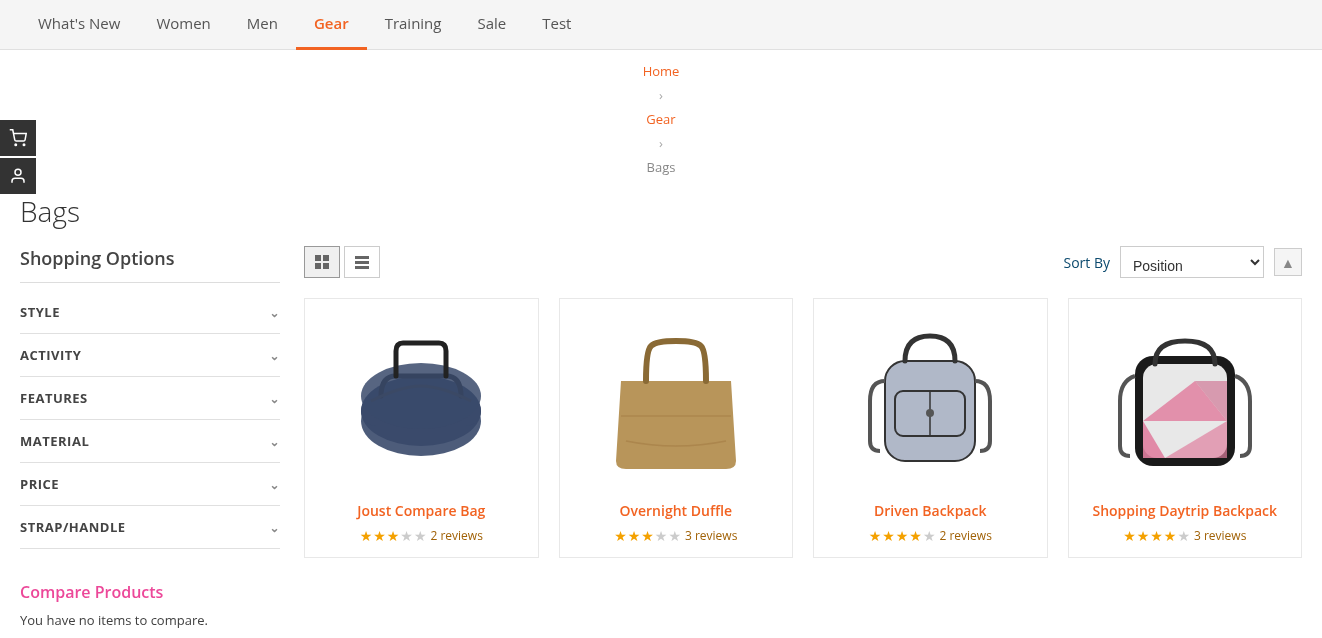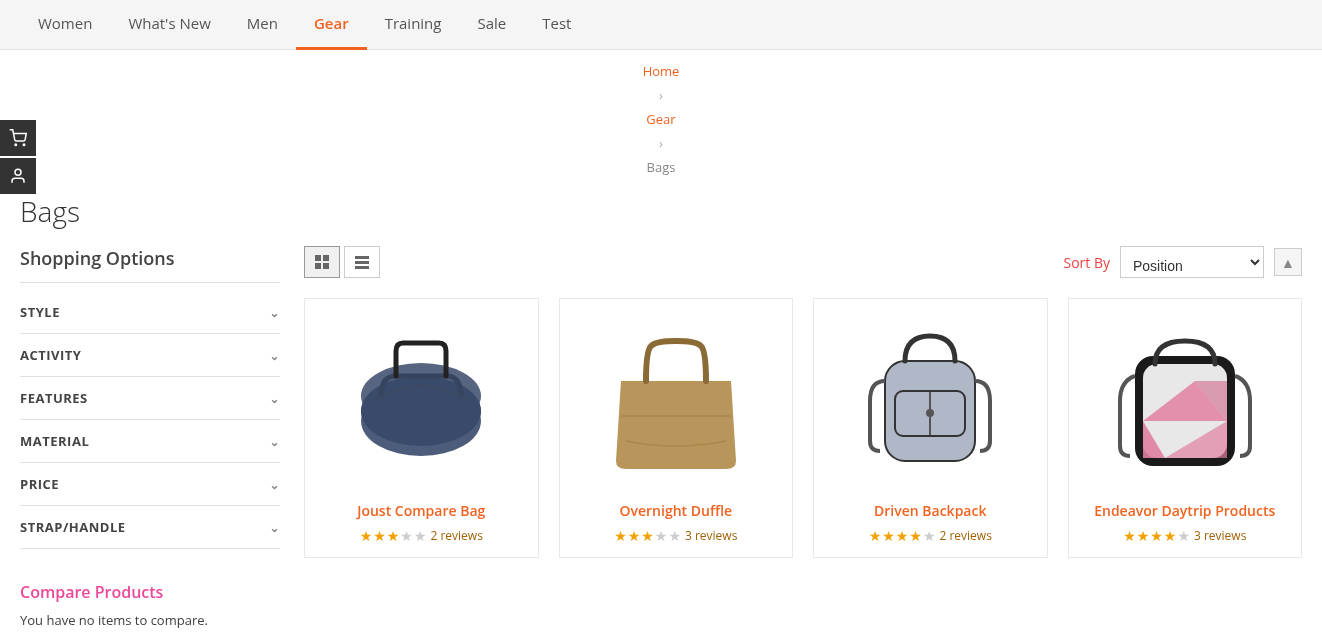--- a/index.html
+++ b/index.html
@@ -138,21 +138,21 @@
       background: #f0f0f0;
     }
 
     .sort-area {
       display: flex;
       align-items: center;
       gap: 10px;
     }
     .sort-label {
       font-size: 14px;
-      color: #ef4444;
+      color: #0c4a6e;
     }
     .sort-select {
       height: 32px;
       border: 1px solid #ccc;
       padding: 8px 24px 0 8px;
       font-size: 14px;
       color: #333;
       background: #fff;
       cursor: pointer;
       appearance: auto;
@@ -258,22 +258,22 @@
   <div class="float-icon">
     <svg width="18" height="18" viewBox="0 0 24 24" fill="none" stroke="white" stroke-width="2">
       <path d="M20 21v-2a4 4 0 0 0-4-4H8a4 4 0 0 0-4 4v2"></path>
       <circle cx="12" cy="7" r="4"></circle>
     </svg>
   </div>
 </div>
 
 <nav class="top-nav">
 
-<a href="#">Women</a>
-    <a href="#">What's New</a>
+<a href="#">What's New</a>
+    <a href="#">Women</a>
     <a href="#">Men</a>
     <a href="#" class="active">Gear</a>
     <a href="#">Training</a>
     <a href="#">Sale</a>
     <a href="#">Test</a>
   </nav>
 
 <div class="breadcrumb">
   <a>Home</a>
   <span class="sep">›</span>
@@ -444,21 +444,21 @@
       <rect x="38" y="43" width="84" height="94" rx="14" fill="#e8e8e8"></rect>
       <polygon points="38,100 90,60 122,100" fill="#e080a0" opacity="0.85"></polygon>
       <polygon points="60,137 122,100 122,137" fill="#e080a0" opacity="0.7"></polygon>
       <polygon points="38,100 38,137 60,137" fill="#e080a0" opacity="0.9"></polygon>
       <polygon points="90,60 122,60 122,100" fill="#cc6688" opacity="0.6"></polygon>
       <path d="M50,43 Q50,20 80,20 Q110,20 110,43" stroke="#333" stroke-width="5" fill="none" stroke-linecap="round"></path>
       <path d="M30,55 Q15,60 15,80 L15,125 Q15,135 25,135" stroke="#555" stroke-width="4" fill="none"></path>
       <path d="M130,55 Q145,60 145,80 L145,125 Q145,135 135,135" stroke="#555" stroke-width="4" fill="none"></path>
     </svg>
     </div>
-    <div class="product-name">Endeavor Daytrip Products</div>
+    <div class="product-name">Shopping Daytrip Backpack</div>
     <div class="stars-row">
       <div class="stars">
         <span class="star">★</span>
               <span class="star">★</span>
               <span class="star">★</span>
               <span class="star">★</span>
               <span class="star empty">★</span>
       </div>
       <a href="#" class="reviews-link">3 reviews</a>
     </div>

